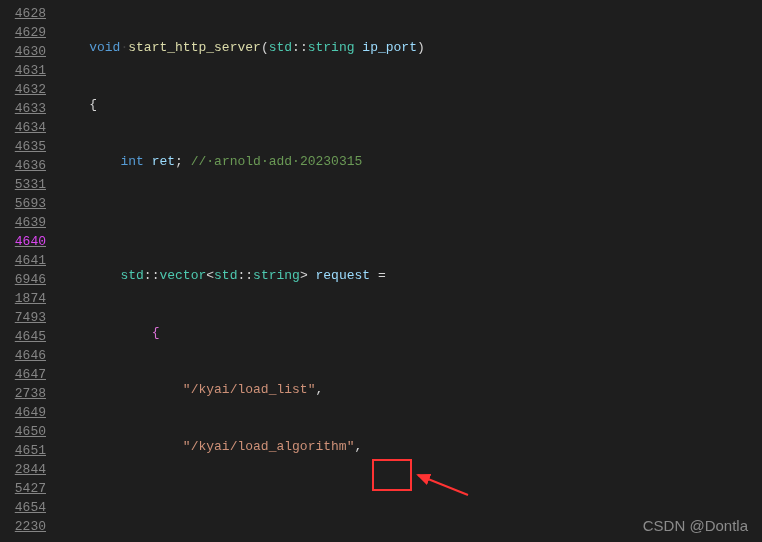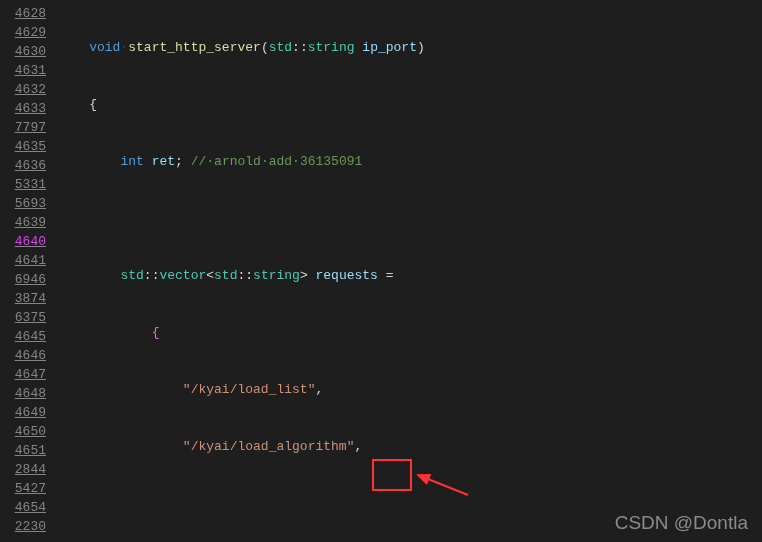--- a/index.html
+++ b/index.html
@@ -56,65 +56,65 @@
   }
   .arrow {
     position: absolute;
     pointer-events: none;
   }
   .watermark {
     position: absolute;
     bottom: 8px;
     right: 14px;
     color: #8b8b8b;
-    font-size: 19px;
+    font-size: 15px;
     font-family: Arial, sans-serif;
   }
 </style>
 </head>
 <body>
 
 <div class="editor">
   <div class="gutter">
     <span class="ln">4628</span>
     <span class="ln">4629</span>
     <span class="ln">4630</span>
     <span class="ln">4631</span>
     <span class="ln">4632</span>
     <span class="ln">4633</span>
-    <span class="ln">7797</span>
+    <span class="ln">4634</span>
     <span class="ln">4635</span>
     <span class="ln">4636</span>
     <span class="ln">5331</span>
     <span class="ln">5693</span>
     <span class="ln">4639</span>
     <span class="ln hl">4640</span>
     <span class="ln">4641</span>
     <span class="ln">6946</span>
-    <span class="ln">3874</span>
-    <span class="ln">6375</span>
+    <span class="ln">1874</span>
+    <span class="ln">7493</span>
     <span class="ln">4645</span>
     <span class="ln">4646</span>
     <span class="ln">4647</span>
-    <span class="ln">4648</span>
+    <span class="ln">2738</span>
     <span class="ln">4649</span>
     <span class="ln">4650</span>
     <span class="ln">4651</span>
     <span class="ln">2844</span>
     <span class="ln">5427</span>
     <span class="ln">4654</span>
     <span class="ln">2230</span>
   </div>
 
   <div class="code">
     <div class="line">    <span class="kw">void</span><span class="ws">·</span><span class="fn">start_http_server</span><span class="punct">(</span><span class="type">std</span><span class="punct">::</span><span class="type">string</span><span> </span><span class="param">ip_port</span><span class="punct">)</span></div>
     <div class="line">    <span class="punct">{</span></div>
-    <div class="line">        <span class="kw">int</span> <span class="param">ret</span><span class="punct">;</span> <span class="cmt">//·arnold·add·36135091</span></div>
+    <div class="line">        <span class="kw">int</span> <span class="param">ret</span><span class="punct">;</span> <span class="cmt">//·arnold·add·20230315</span></div>
     <div class="line"> </div>
-    <div class="line">        <span class="type">std</span><span class="punct">::</span><span class="type">vector</span><span class="punct">&lt;</span><span class="type">std</span><span class="punct">::</span><span class="type">string</span><span class="punct">&gt;</span> <span class="param">requests</span> <span class="op">=</span></div>
+    <div class="line">        <span class="type">std</span><span class="punct">::</span><span class="type">vector</span><span class="punct">&lt;</span><span class="type">std</span><span class="punct">::</span><span class="type">string</span><span class="punct">&gt;</span> <span class="param">request</span> <span class="op">=</span></div>
     <div class="line">            <span class="brace">{</span></div>
     <div class="line">                <span class="str">"/kyai/load_list"</span><span class="punct">,</span></div>
     <div class="line">                <span class="str">"/kyai/load_algorithm"</span><span class="punct">,</span></div>
     
     
     
     
     
     
     

